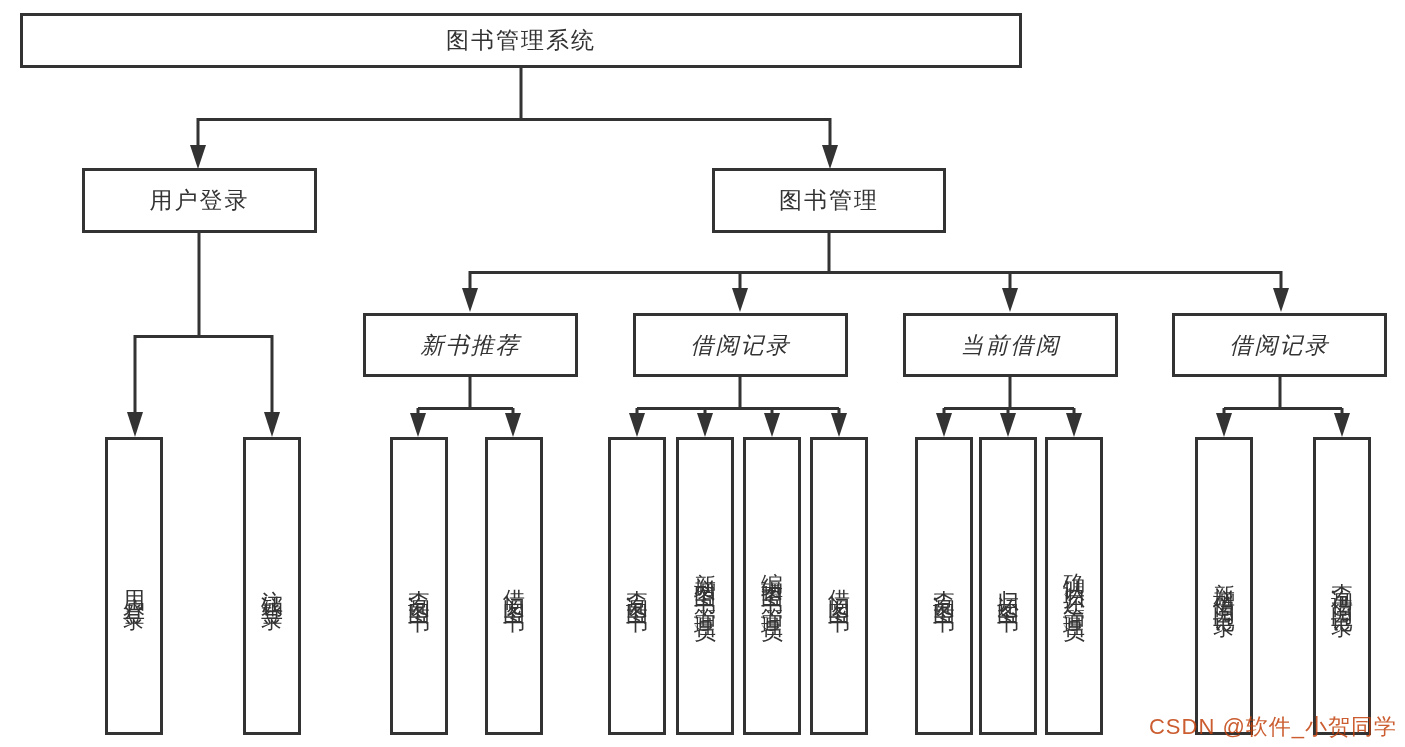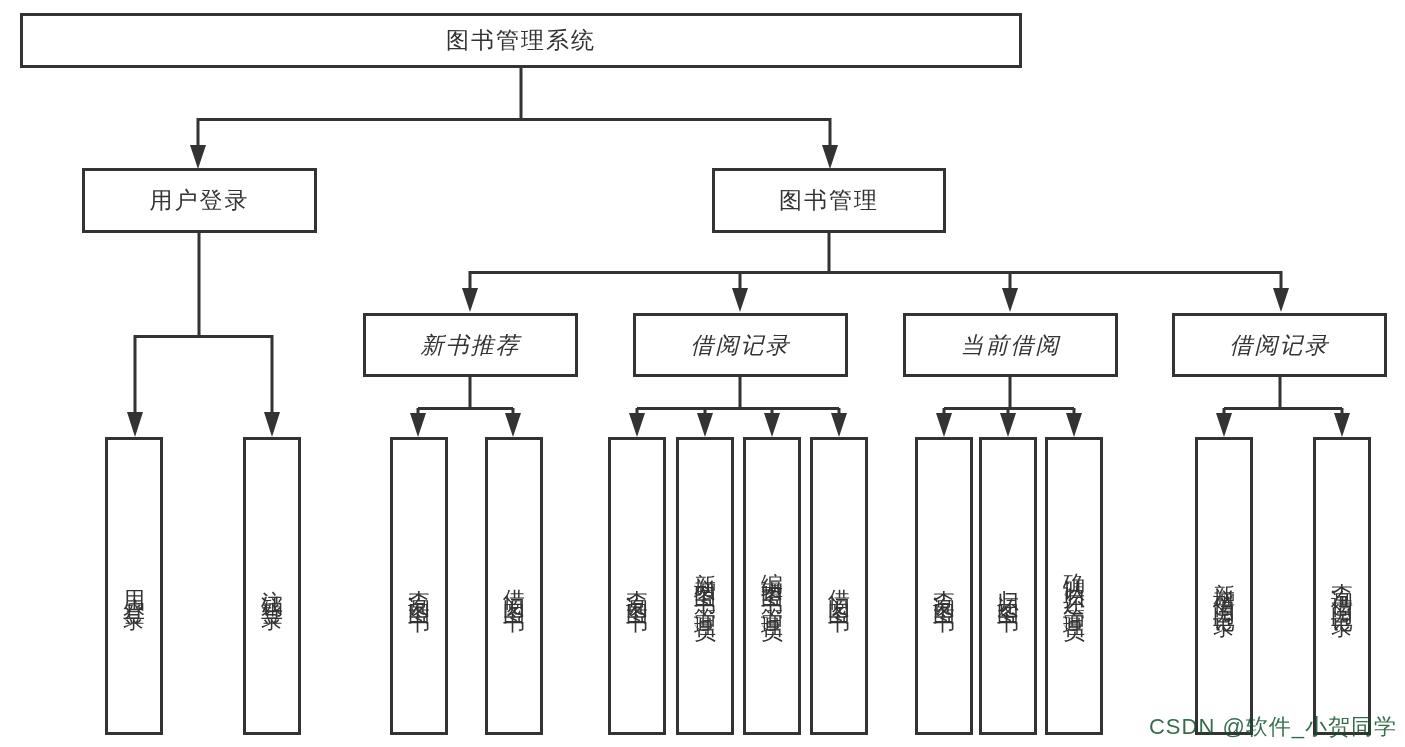--- a/index.html
+++ b/index.html
@@ -83,21 +83,21 @@
   .leaf-cb-return       { left: 979px; }
   .leaf-cb-confirm      { left: 1045px; }
   .leaf-br-add          { left: 1195px; }
   .leaf-br-query        { left: 1313px; }
   .watermark {
     position: absolute;
     right: 8px;
     top: 712px;
     z-index: 2;
     font-size: 22px;
-    color: #14532d;
+    color: #c2410c;
     opacity: 0.85;
     letter-spacing: 1px;
     white-space: nowrap;
   }
 </style>
 </head>
 <body>
 
 <div class="stage">
 

